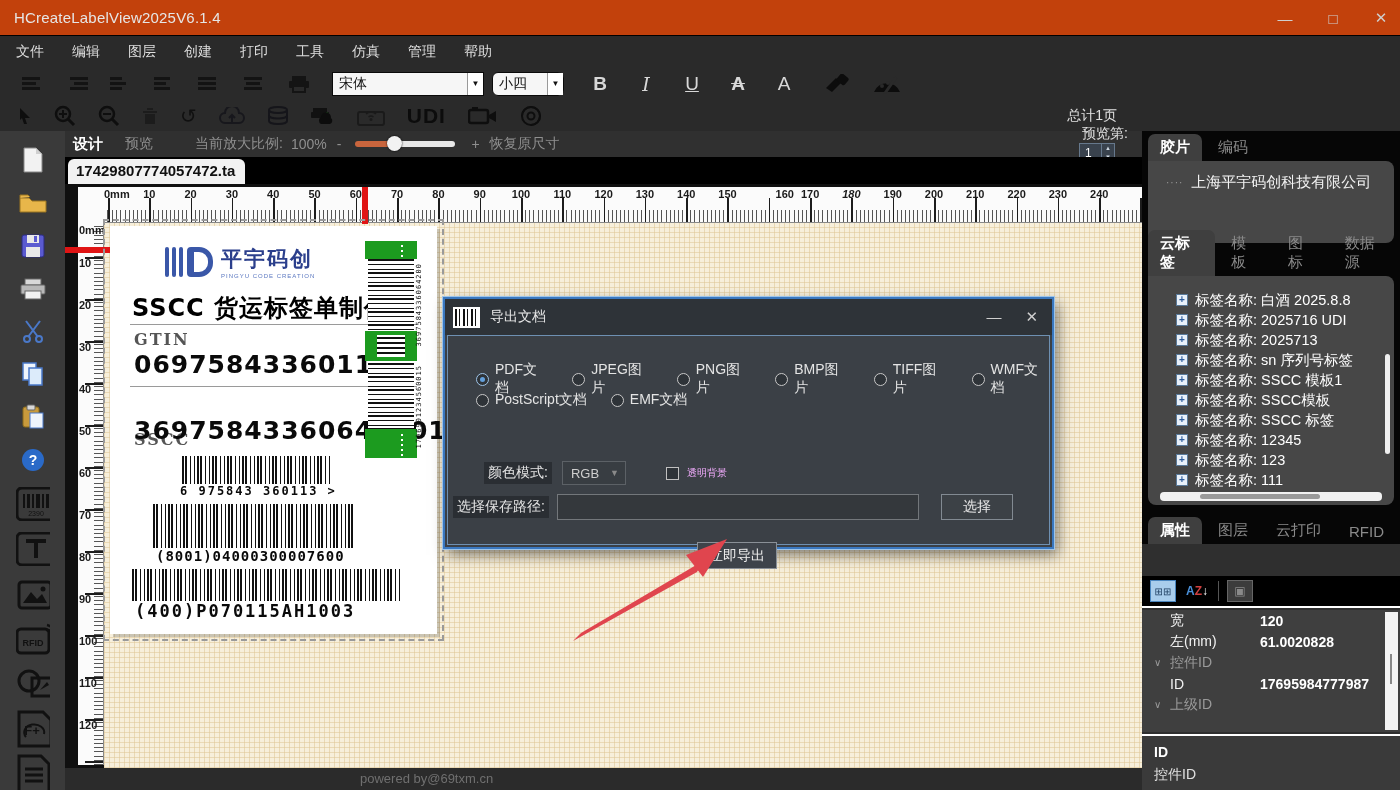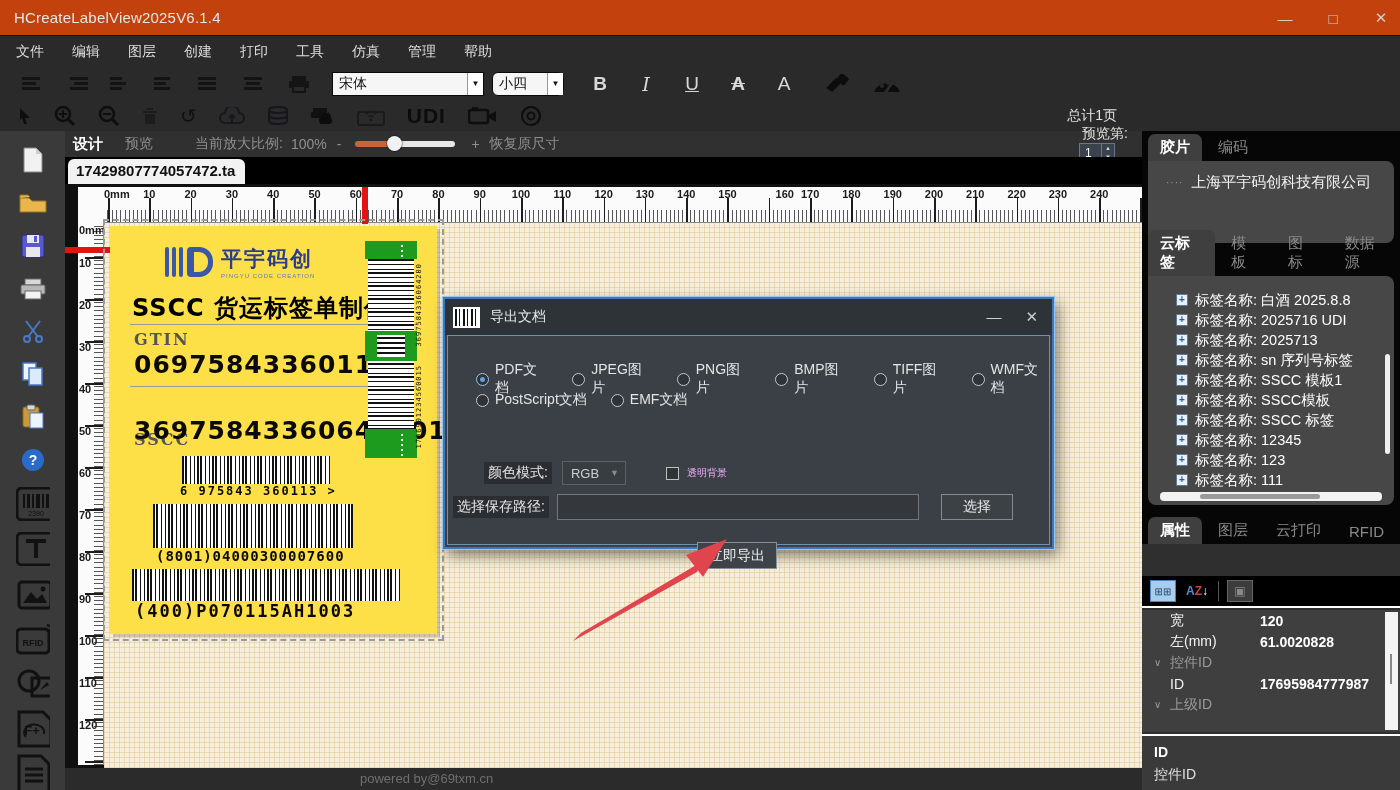--- a/index.html
+++ b/index.html
@@ -96,21 +96,21 @@
   #vruler .ticks-major { position:absolute; right:0; top:0; bottom:0; width:18px;
      background:repeating-linear-gradient(0deg,#1c1c1c 0 1.6px, transparent 1.6px 42px);
      background-position-y:-2px; }
   .vnum { position:absolute; left:1px; font-size:11px; font-weight:bold; color:#1a1a1a; }
   #ruler-corner { position:absolute; left:13px; top:3px; width:26px; height:36px; background:#fbfbfb; }
   .vcorner-label { position:absolute; left:14px; top:40px; font-size:11px; font-weight:bold; color:#1a1a1a; }
   .red-vmark { position:absolute; left:297px; top:3px; width:6px; height:37px; background:#e01414; }
   .red-hmark { position:absolute; left:0px; top:63px; width:47px; height:6px; background:#e01414; }
 
   
-  #page { position:absolute; left:45px; top:42px; width:327px; height:408px; background:#fde047;
+  #page { position:absolute; left:45px; top:42px; width:327px; height:408px; background:#ffffff;
           box-shadow:3px 3px 0 rgba(0,0,0,.18); }
   #page-sel { position:absolute; left:38px; top:35px; width:341px; height:422px;
               border:2px dashed #9a9a9a; }
   .logo { position:absolute; left:55px; top:14px; width:215px; height:44px; display:flex; align-items:center; }
   .logo-bars { display:flex; gap:3px; margin-right:4px; }
   .logo-bars i { display:block; width:4px; height:30px; background:#3a57a8; border-radius:2px; }
   .logo-d { width:26px; height:30px; border:5px solid #3a57a8; border-left:7px solid #3a57a8;
             border-radius:4px 14px 14px 4px; margin-right:8px; }
   .logo-txt-cn { font-size:21px; font-weight:bold; color:#2b3f8c; letter-spacing:2px;
                  font-family:"DejaVu Serif", serif; }
@@ -515,21 +515,21 @@
           <span class="hnum" style="left: 338.4px;">80</span>
           <span class="hnum" style="left: 379.7px;">90</span>
           <span class="hnum" style="left: 421px;">100</span>
           <span class="hnum" style="left: 462.3px;">110</span>
           <span class="hnum" style="left: 503.6px;">120</span>
           <span class="hnum" style="left: 544.9px;">130</span>
           <span class="hnum" style="left: 586.2px;">140</span>
           <span class="hnum" style="left: 627.5px;">150</span>
           <span class="hnum" style="left: 668.8px; margin-left: 16px;">160</span>
           <span class="hnum" style="left: 710.1px;">170</span>
-          <span class="hnum" style="left: 751.4px;">180</span>
+          <span class="hnum" style="left: 751.4px; font-style: italic;">180</span>
           <span class="hnum" style="left: 792.7px;">190</span>
           <span class="hnum" style="left: 834px;">200</span>
           <span class="hnum" style="left: 875.3px;">210</span>
           <span class="hnum" style="left: 916.6px;">220</span>
           <span class="hnum" style="left: 957.9px;">230</span>
           <span class="hnum" style="left: 999.2px;">240</span>
         </div>
       <div id="vruler">
         <div class="ticks-minor"></div>
           <div class="ticks-major"></div>

